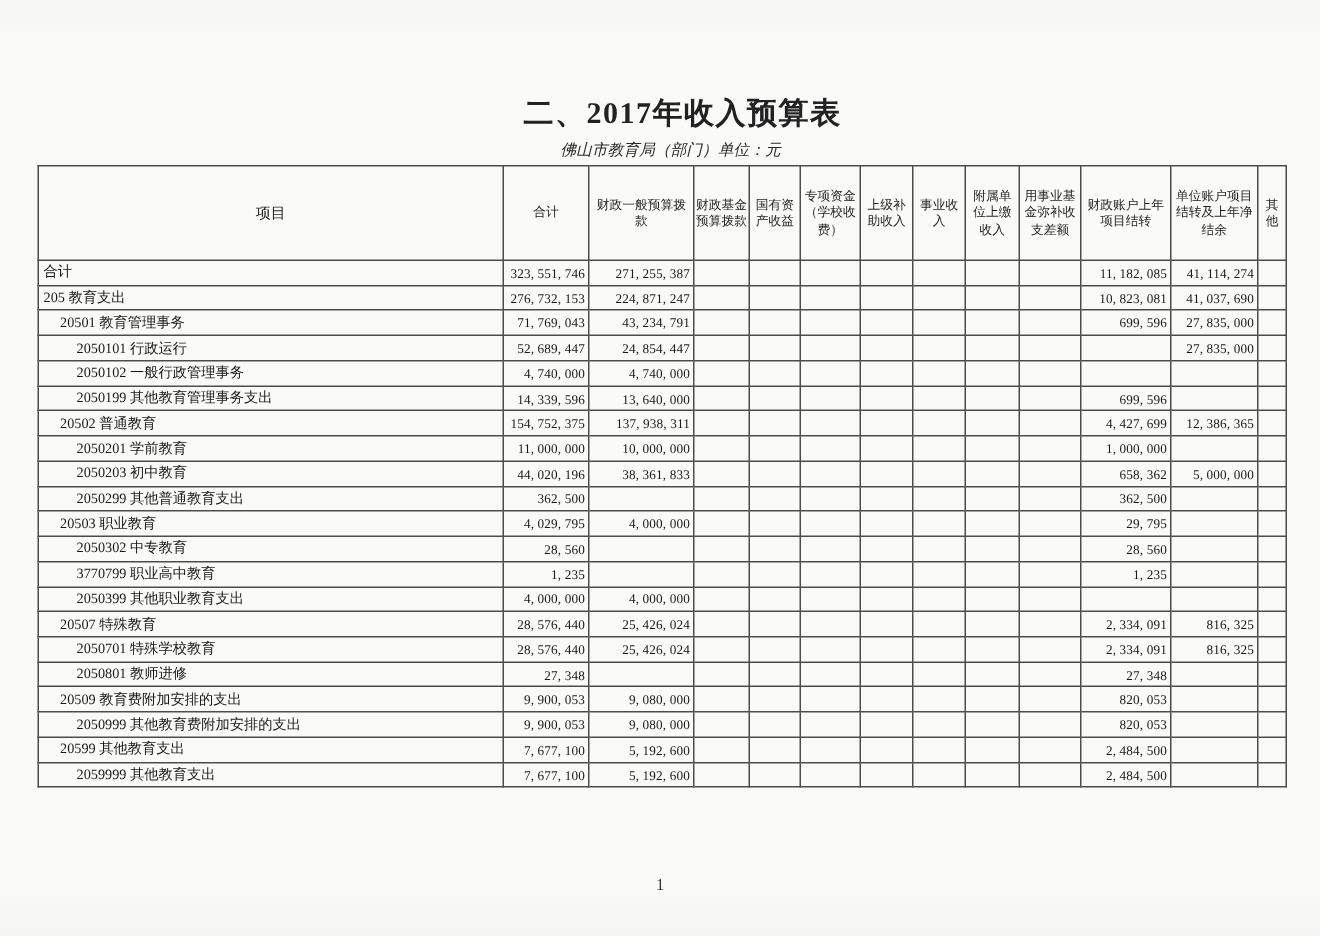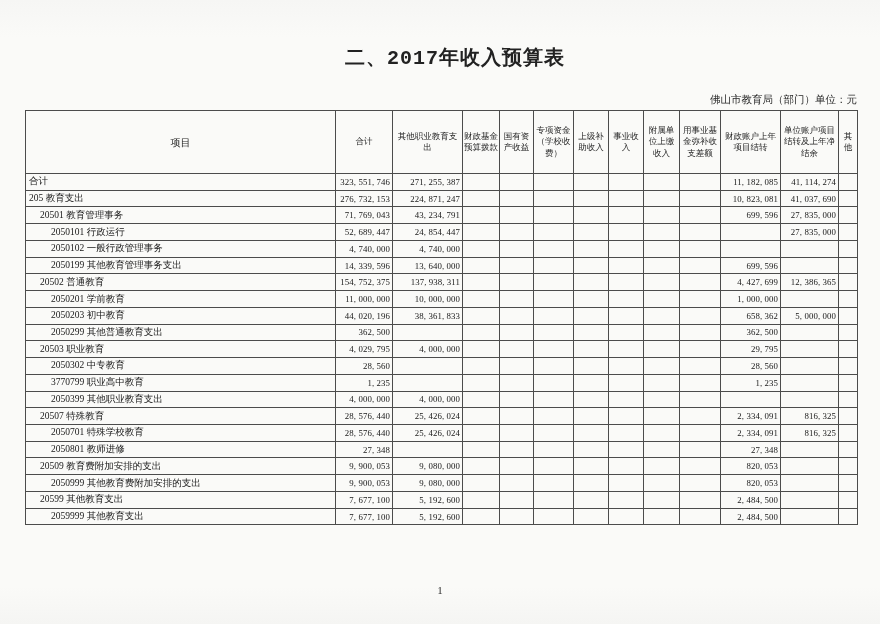--- a/index.html
+++ b/index.html
@@ -10,35 +10,36 @@
     color: #1c1c1c;
     overflow: hidden;
   }
   .page {
     position: relative;
     width: 880px; height: 624px;
     background: linear-gradient(180deg, #f6f6f4 0%, #fafaf8 6%, #fafaf8 94%, #f5f5f3 100%);
   }
   .title {
     position: absolute;
-    top: 44px; left: 30px; right: 0;
+    top: 62px; left: 30px; right: 0;
     text-align: center;
-    font-family: Liberation Mono, monospace;
+    font-family: Liberation Serif, serif;
     font-weight: bold;
     font-size: 20px;
     letter-spacing: 1px;
     color: #222;
   }
   .meta-row {
     position: absolute;
     top: 93px; left: 37px; right: 23px;
     display: flex;
-    justify-content: flex-end;
+    justify-content: center;
     font-size: 10.5px;
     color: #2a2a2a;
+    font-style: italic;
   }
   table.budget {
     position: absolute;
     top: 110px; left: 25px;
     width: 832px;
     border-collapse: collapse;
     table-layout: fixed;
     background: transparent;
   }
   table.budget, table.budget th, table.budget td {
@@ -104,21 +105,21 @@
         <col style="width:36px">
       <col style="width:41px">
         <col style="width:60px">
         <col style="width:58px">
       <col style="width:19px">
     </colgroup>
     <thead>
       <tr id="header-row">
           <th class="item-col">项目</th>
           <th>合计</th>
-          <th>其他职业教育支出</th>
+          <th>财政一般预算拨款</th>
           <th>财政基金预算拨款</th>
           <th>国有资产收益</th>
           <th>专项资金（学校收费）</th>
           <th>上级补助收入</th>
           <th>事业收入</th>
           <th>附属单位上缴收入</th>
           <th>用事业基金弥补收支差额</th>
           <th>财政账户上年项目结转</th>
           <th>单位账户项目结转及上年净结余</th>
           <th>其他</th>

